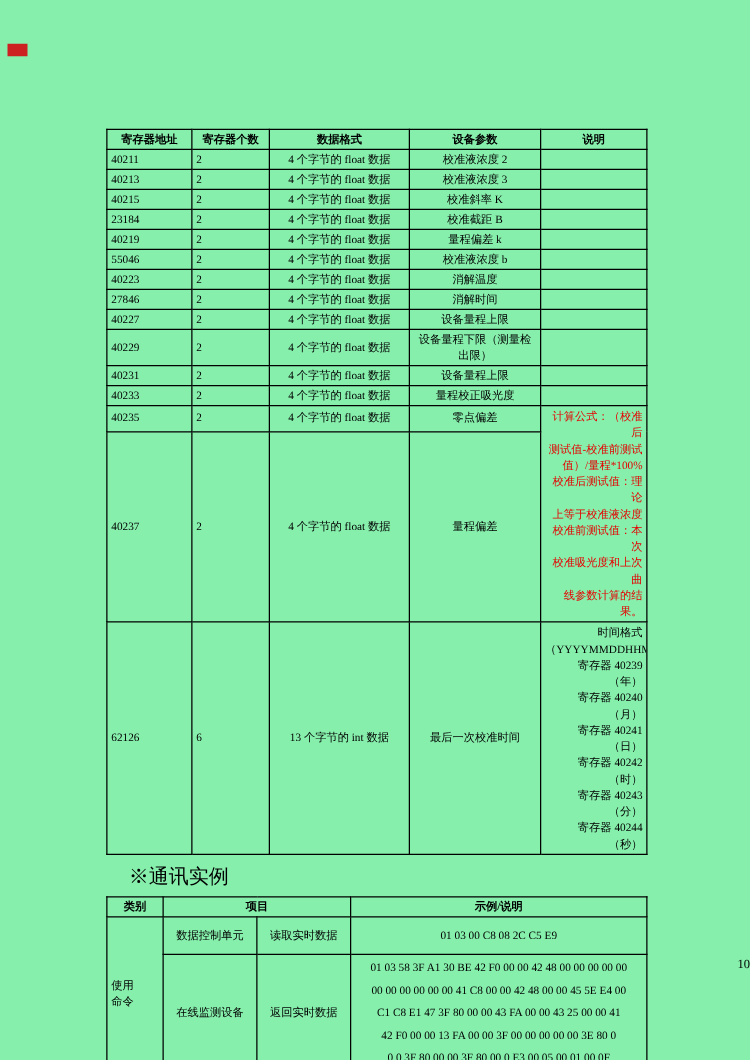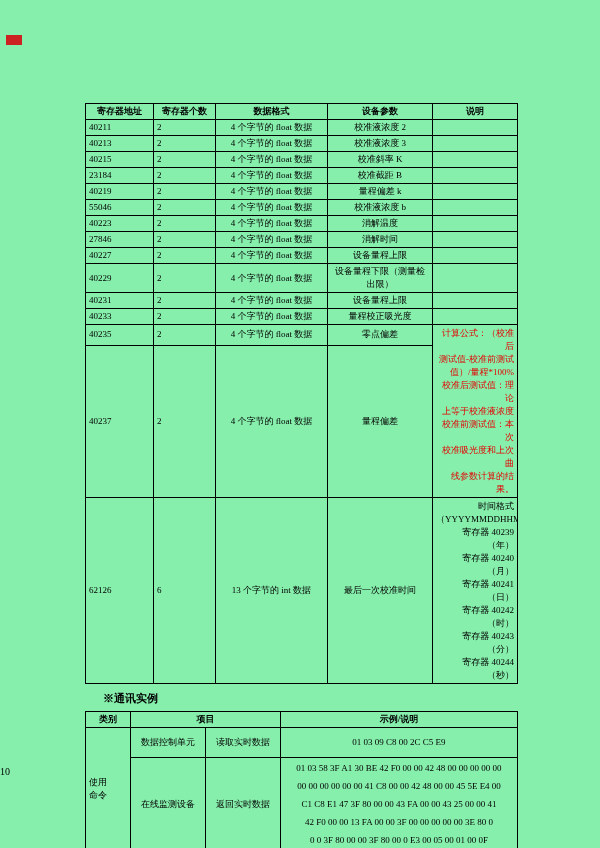--- a/index.html
+++ b/index.html
@@ -38,27 +38,27 @@
   }
   .red-note { color:#e60000; }
   tr.h16  { height:16px; }
   tr.h27  { height:27px; }
   tr.h116 { height:116px; }
   tr.h135 { height:135px; }
   tr.h30  { height:30px; }
   tr.h92  { height:92px; }
   .section-title {
     margin:7px 0 5px 18px;
-    font-size:11px;
-    font-weight:bold;
+    font-size:16px;
+    font-weight:normal;
   }
   .hex-block { line-height:18px; }
   .page-number {
     position:absolute; left:0; right:0; top:766px;
-    text-align:left; font-size:10px;
+    text-align:right; font-size:10px;
   }
 </style>
 </head>
 <body>
 
 <div class="page">
 
   <div class="red-marker"></div>
 
   <div class="content">
@@ -214,21 +214,21 @@
           <tr class="h16">
         <th>类别</th>
         <th colspan="2">项目</th>
         <th>示例/说明</th>
       </tr>
       <tr class="h30">
         <td class="c-center pre" rowspan="2">使用
 命令</td>
         <td class="c-left">数据控制单元</td>
         <td class="c-left">读取实时数据</td>
-        <td class="c-left">01 03 09 C8 00 2C C5 E9</td>
+        <td class="c-left">01 03 00 C8 08 2C C5 E9</td>
       </tr>
       <tr class="h92">
         <td class="c-left">在线监测设备</td>
         <td class="c-left">返回实时数据</td>
         <td class="c-left pre hex-block">01 03 58 3F A1 30 BE 42 F0 00 00 42 48 00 00 00 00 00
 00 00 00 00 00 00 41 C8 00 00 42 48 00 00 45 5E E4 00
 C1 C8 E1 47 3F 80 00 00 43 FA 00 00 43 25 00 00 41
 42 F0 00 00 13 FA 00 00 3F 00 00 00 00 00 3E 80 0
 0 0 3F 80 00 00 3F 80 00 0 E3 00 05 00 01 00 0F</td>
       </tr>

